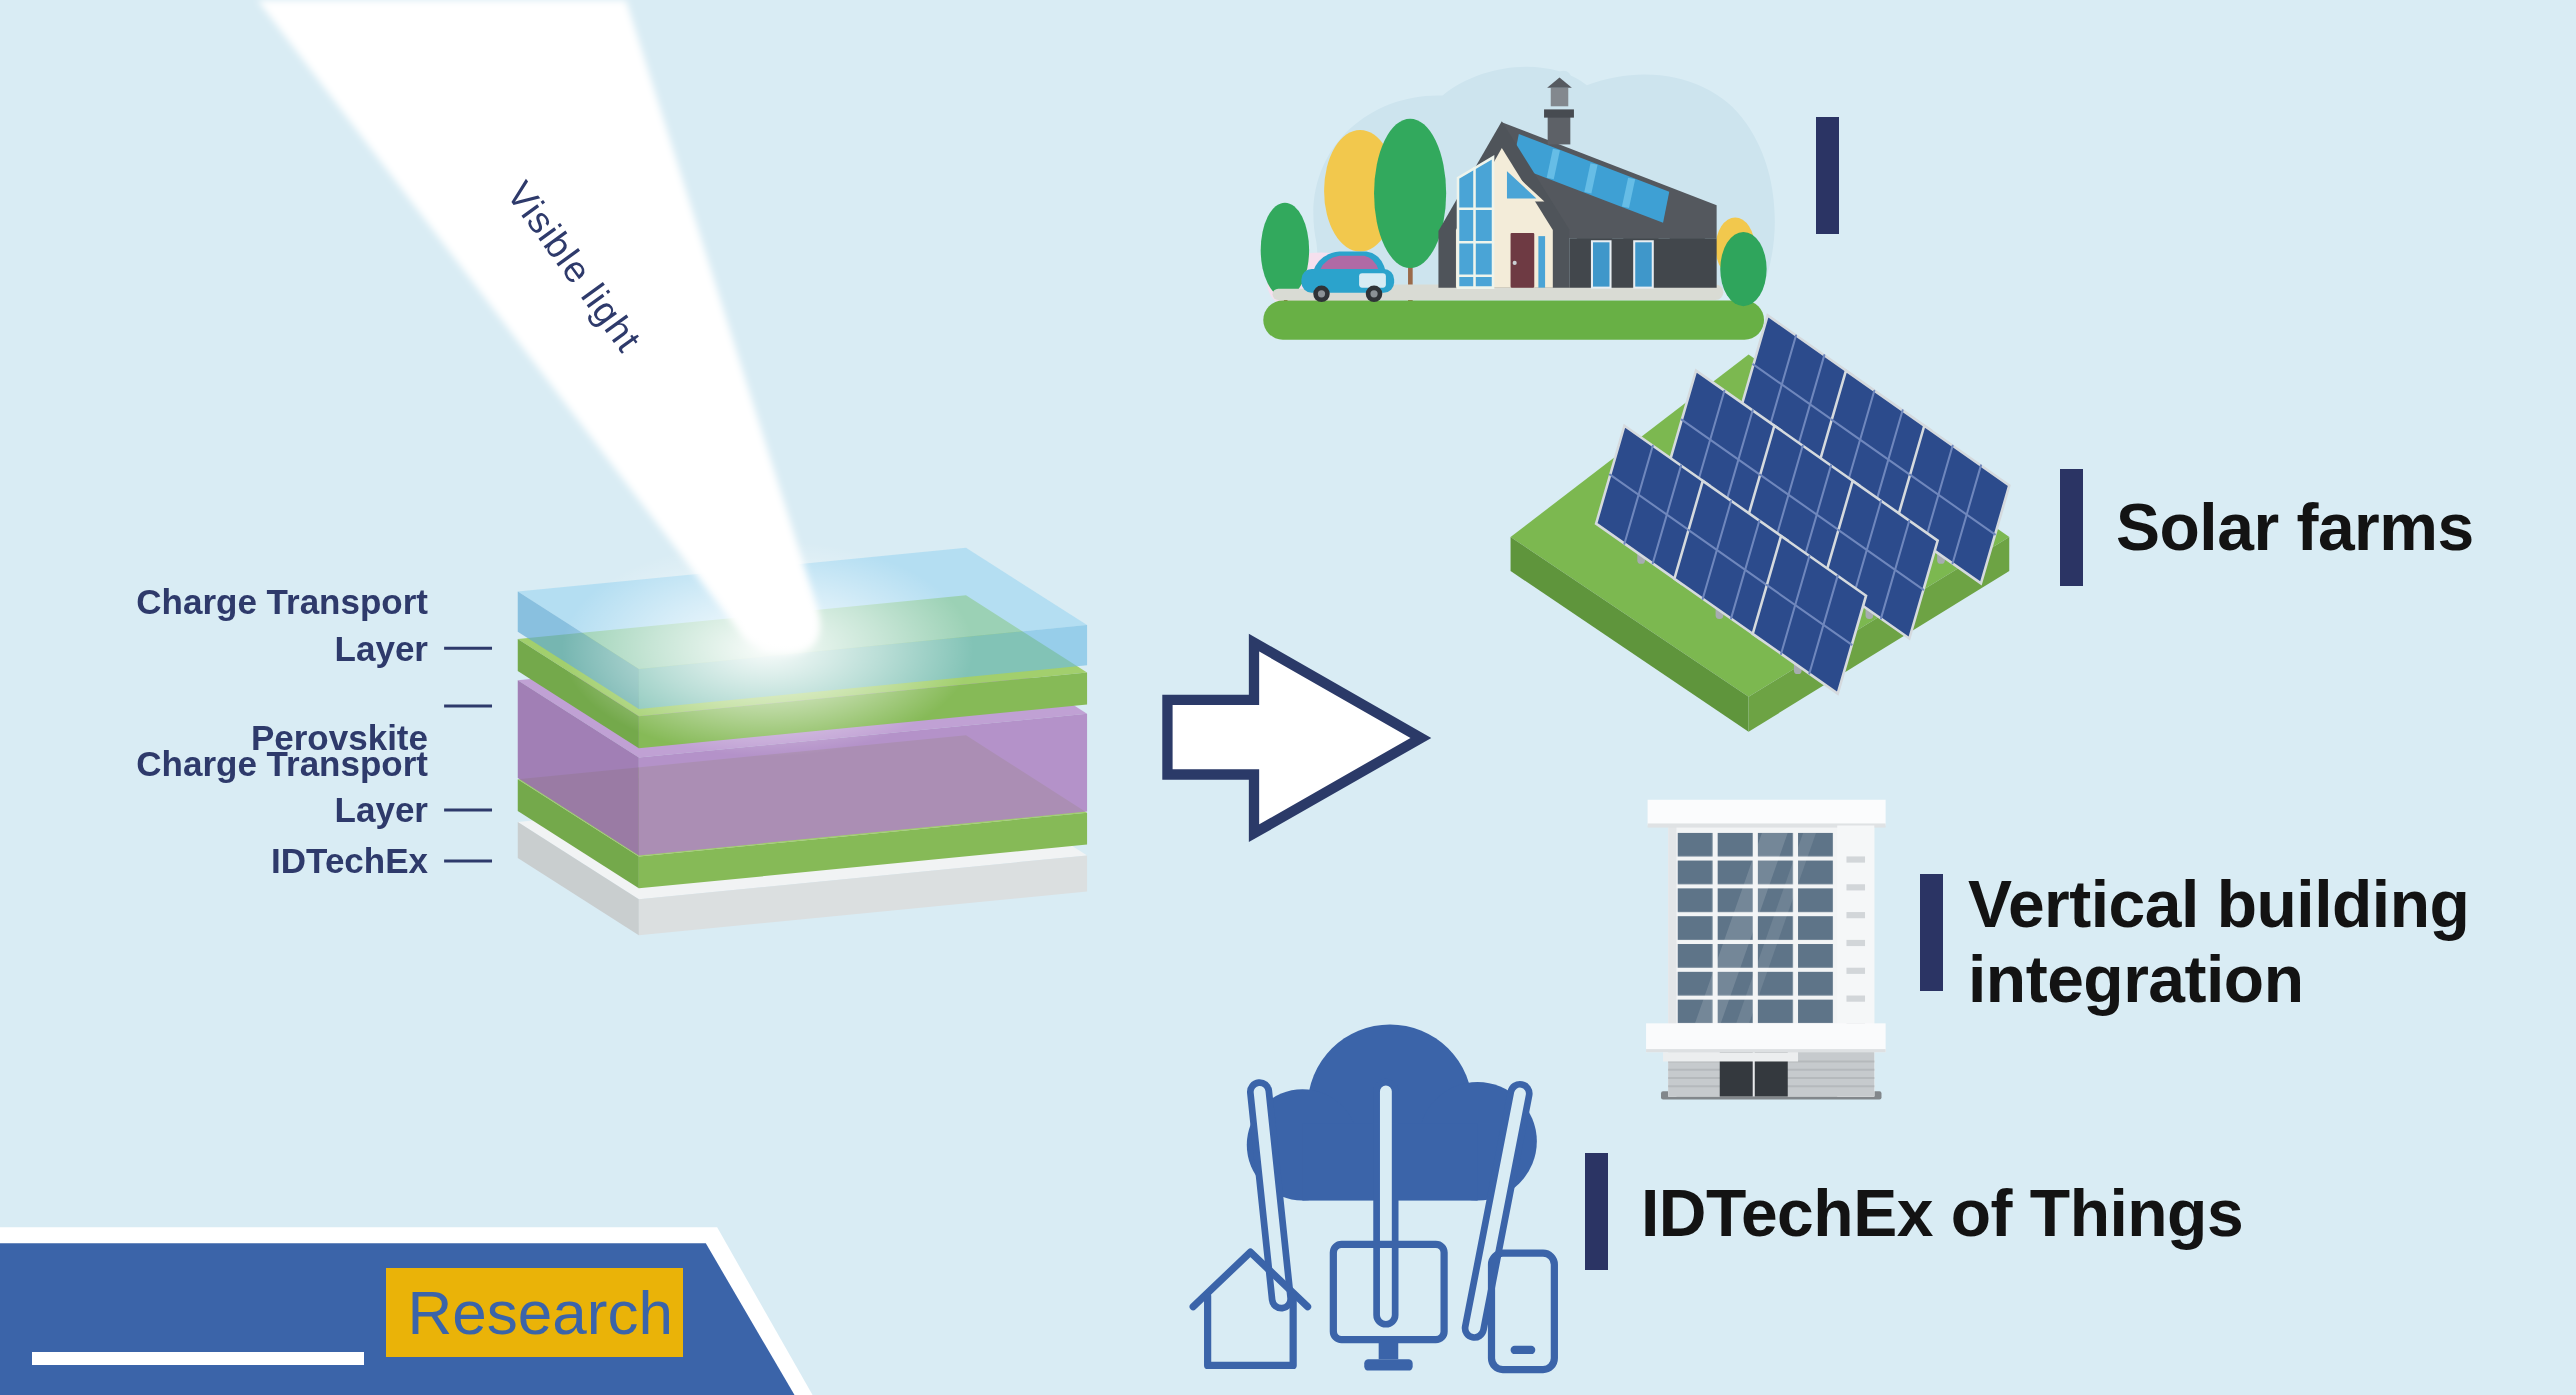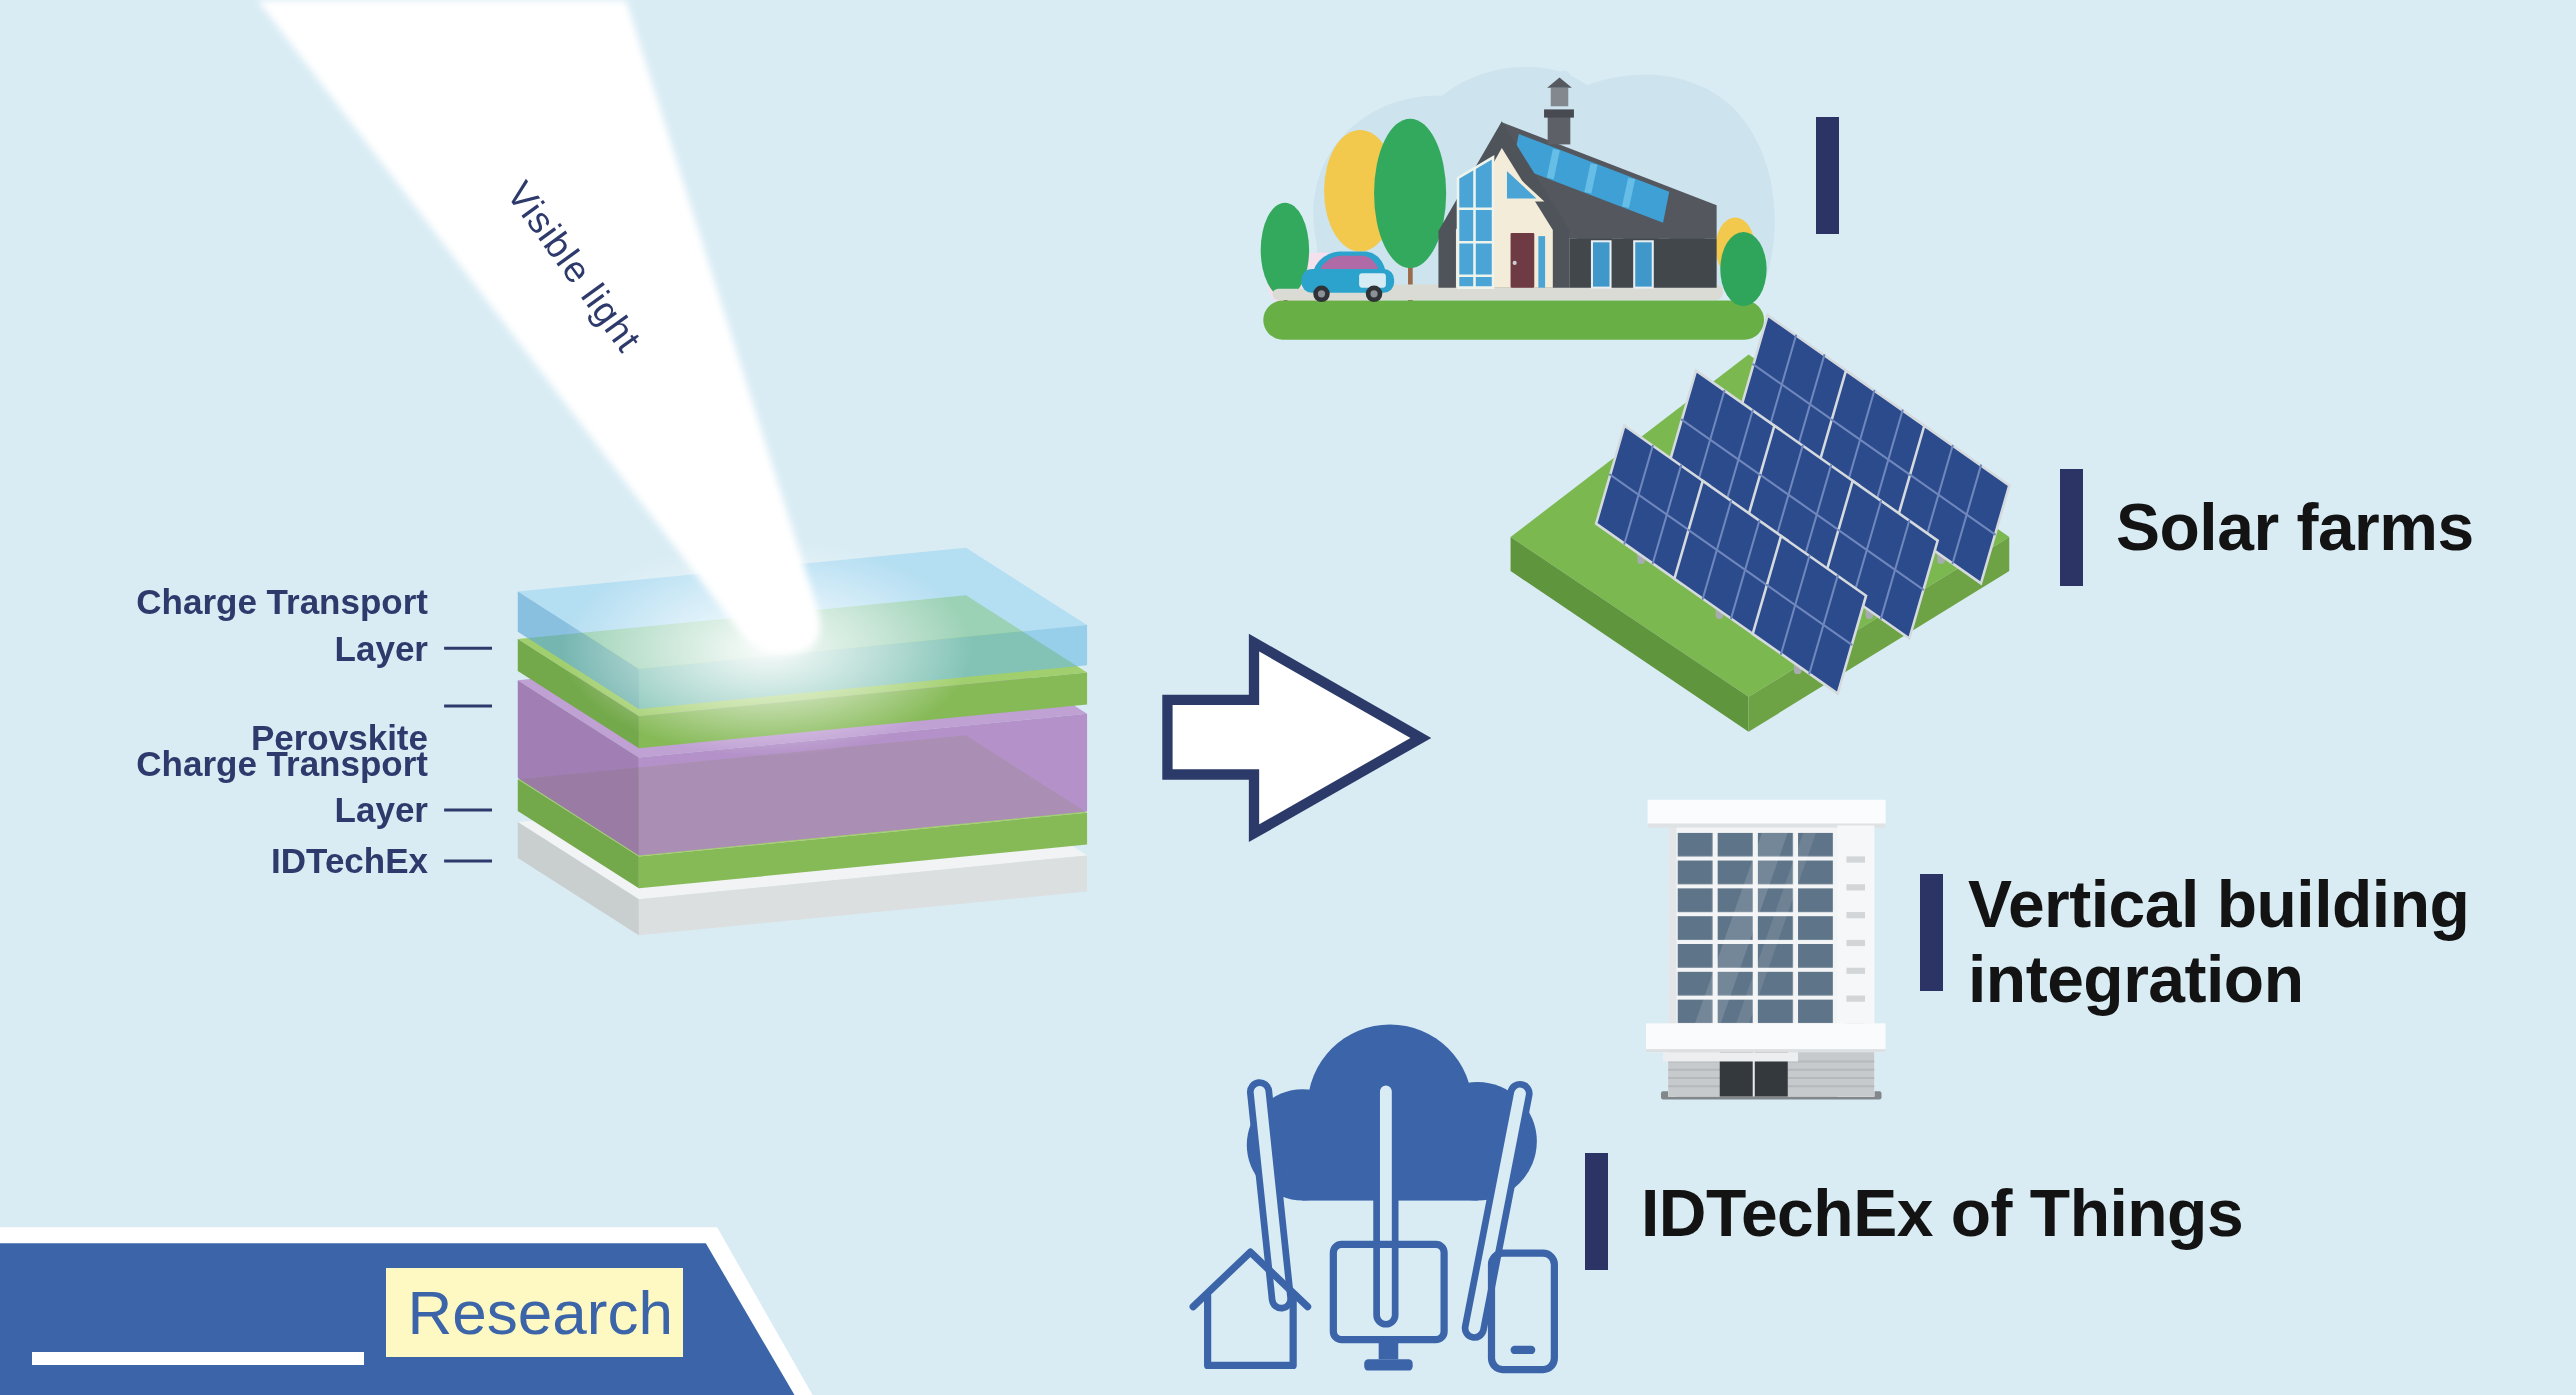--- a/index.html
+++ b/index.html
@@ -6,21 +6,21 @@
   body{width:2576px;height:1396px;background:#d9ecf4;font-family:"Liberation Sans",sans-serif;}
   #canvas{position:relative;width:2576px;height:1396px;overflow:hidden;background:#d9ecf4;}
   #art{position:absolute;left:0;top:0;}
   .abs{position:absolute;white-space:nowrap;}
   .layer-label{font-size:35px;line-height:35px;font-weight:600;color:#2e3a6b;right:2148px;text-align:center;}
   .app-label{font-size:66px;line-height:66px;font-weight:700;color:#131313;letter-spacing:-0.5px;}
   .accent-bar{position:absolute;width:23px;height:117px;background:#2b3464;}
   .visible-light{font-size:37px;font-weight:500;color:#2e3a6b;transform:rotate(54deg);transform-origin:0 0;letter-spacing:1px;}
   .logo-brand{font-size:77px;font-weight:700;color:#ffffff;letter-spacing:-1px;}
   .logo-underline{position:absolute;left:32px;top:1352px;width:332px;height:13.4px;background:#ffffff;}
-  .research-box{position:absolute;left:386px;top:1268px;width:297px;height:89px;background:#fef9c3;}
+  .research-box{position:absolute;left:386px;top:1268px;width:297px;height:89px;background:#eab308;}
   .research-text{display:block;padding-left:21.6px;font-size:62px;font-weight:400;line-height:89px;color:#3b64a9;}
 </style>
 </head>
 <body>
 
 <div id="canvas">
 
 <svg id="art" width="2576" height="1396" viewBox="0 0 5000 2709" xmlns="http://www.w3.org/2000/svg">
   <defs>
     <filter id="soft" x="-30%" y="-30%" width="160%" height="160%">

